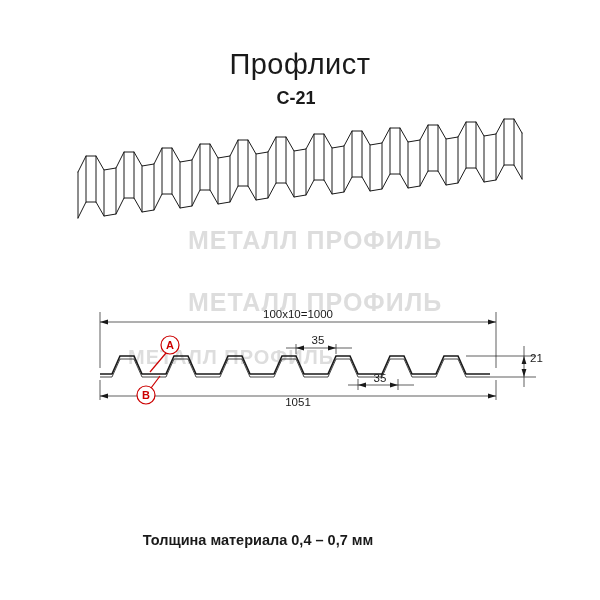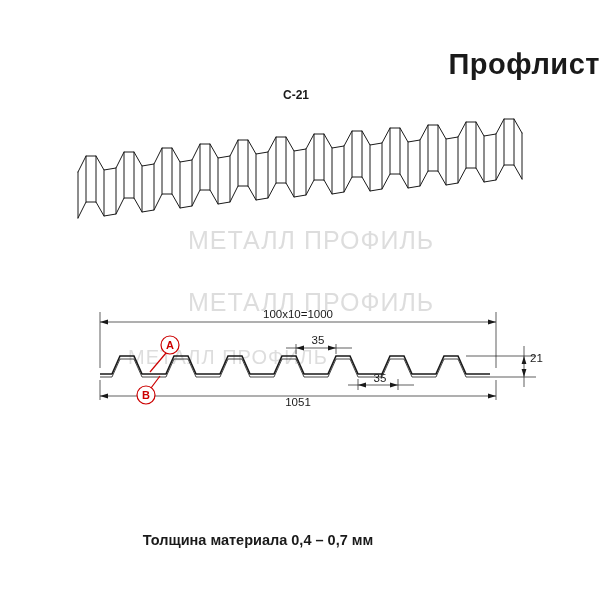--- a/index.html
+++ b/index.html
@@ -18,33 +18,33 @@
   #page {
     position: relative;
     width: 600px;
     height: 600px;
   }
   .title {
     position: absolute;
     top: 48px;
     left: 0;
     width: 600px;
-    text-align: right;
+    text-align: center;
     font-size: 29px;
-    font-weight: bold;
+    font-weight: normal;
     letter-spacing: 0.5px;
     color: #1a1a1a;
   }
   .subtitle {
     position: absolute;
     top: 88px;
     left: 0;
     width: 592px;
     text-align: center;
-    font-size: 12px;
+    font-size: 18px;
     font-weight: bold;
     color: #1a1a1a;
   }
   .footer-note {
     position: absolute;
     bottom: 52px;
     left: 0;
     width: 516px;
     text-align: center;
     font-size: 14.5px;
@@ -52,21 +52,21 @@
     color: #1a1a1a;
   }
   .svg-layer {
     position: absolute;
     top: 0;
     left: 0;
   }
   .wm {
     position: absolute;
     font-family: "Liberation Sans", sans-serif;
-    font-weight: normal;
+    font-weight: bold;
     color: #d8d8d8;
     opacity: 0.85;
     white-space: nowrap;
     pointer-events: none;
     user-select: none;
   }
   .wm1 {
     top: 226px;
     left: 188px;
     font-size: 25px;

